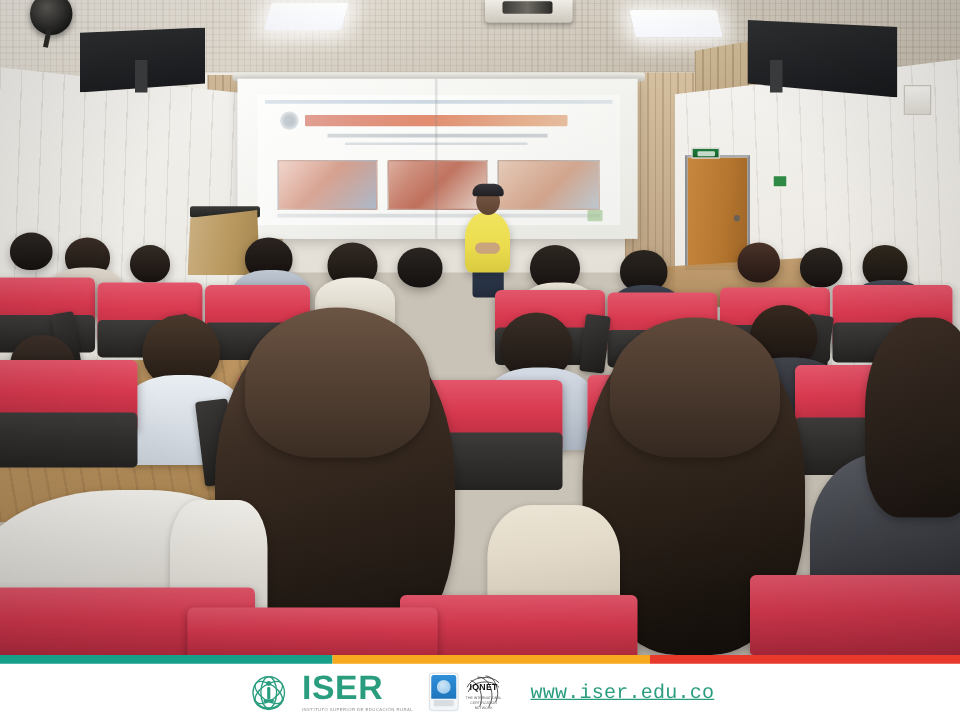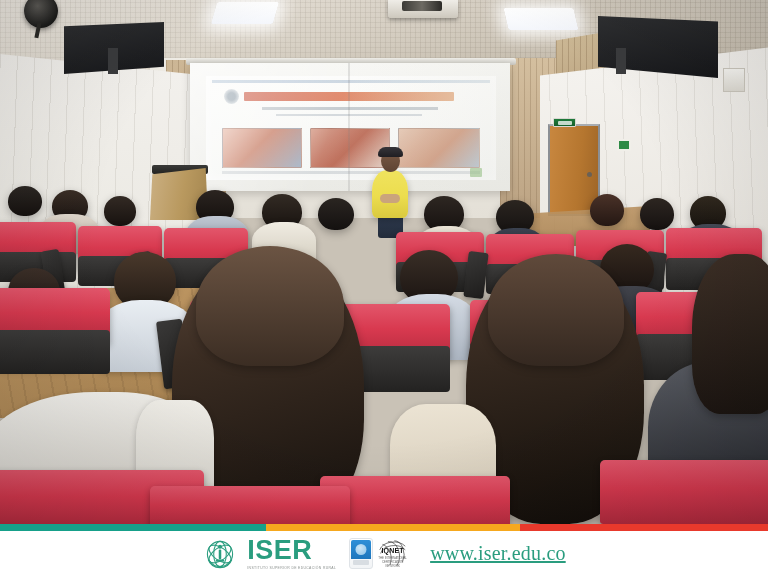--- a/index.html
+++ b/index.html
@@ -204,22 +204,22 @@
     background:radial-gradient(circle at 40% 35%,#cfe6f7,#8cc2e8); }
   .cert-icontec .base { position:absolute; left:3px; bottom:3px; right:3px; height:5px;
     background:#d8dde2; border-radius:1px; }
 
   .cert-iqnet { width:31px; height:31px; position:relative; }
   .iqnet-word { position:absolute; left:0; top:9px; width:31px; text-align:center;
     font-size:7px; font-weight:bold; color:#111; letter-spacing:.2px; }
   .iqnet-sub { position:absolute; left:0; top:19px; width:31px; text-align:center;
     font-size:2.8px; color:#5d5d5d; line-height:1.35; }
 
-  .site-url { font-size:20px; color:#2a9d7f; letter-spacing:.2px; margin-left:13px;
-    font-family:Liberation Serif, serif; }
+  .site-url { font-size:16px; color:#2a9d7f; letter-spacing:.2px; margin-left:13px;
+    font-family:Liberation Mono, monospace; }
 </style>
 </head>
 <body>
 
 <div id="page">
 
   <div id="photo">
 
     <div class="ceiling"></div>
     <div class="ceiling-shade"></div>

